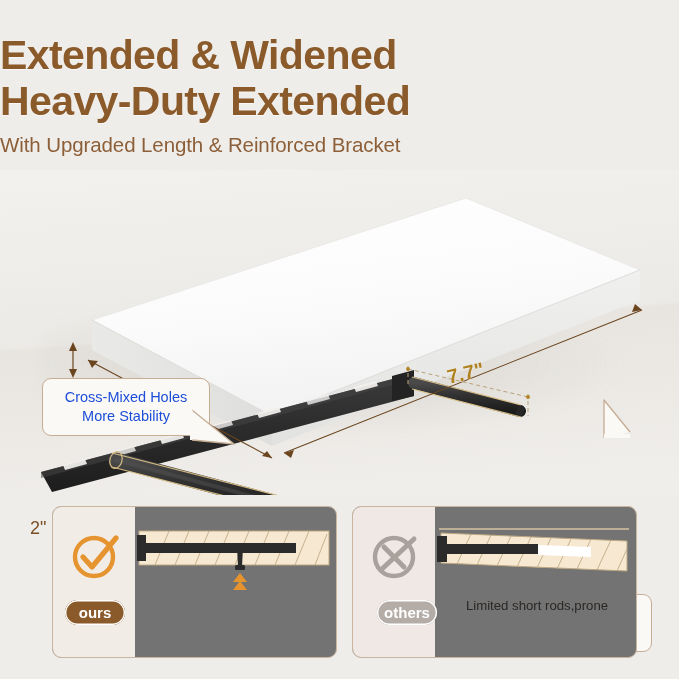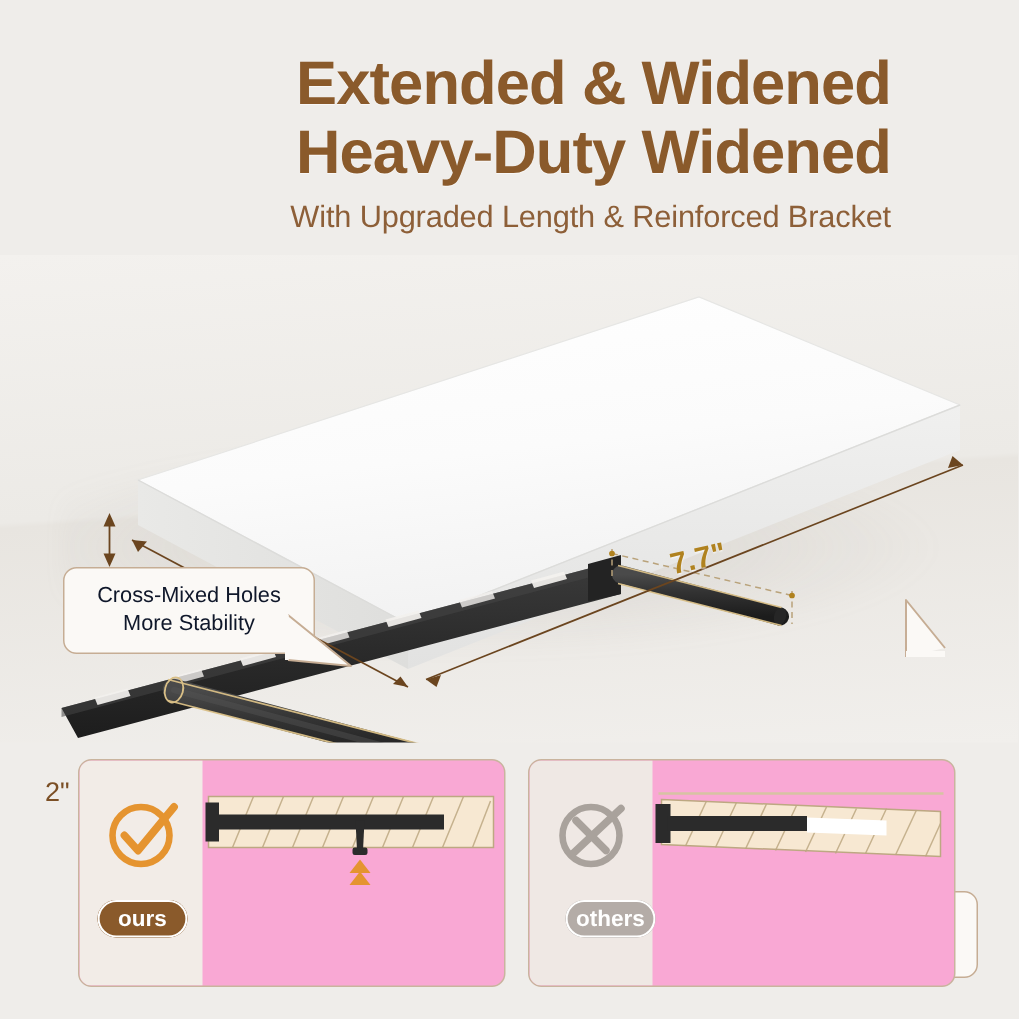--- a/index.html
+++ b/index.html
@@ -16,21 +16,21 @@
     font-family: "Liberation Sans", sans-serif;
     -webkit-font-smoothing: antialiased;
   }
 
   
   .header {
     position: absolute;
     left: 0;
     top: 32px;
     width: 594px;
-    text-align: right;
+    text-align: left;
   }
   .title-line {
     font-size: 41px;
     font-weight: bold;
     color: #8a5a2b;
     letter-spacing: -0.6px;
     line-height: 46px;
     text-shadow: 0 1px 0 rgba(255,255,255,0.55);
   }
   .subtitle {
@@ -66,21 +66,21 @@
 
   
   .board { position: absolute; left: 0; top: 0; width: 679px; height: 325px; }
 
   
   .callout {
     position: absolute;
     background: #fbf9f6;
     border: 1.3px solid #c6ad94;
     border-radius: 9px;
-    color: #0f172a;
+    color: #1d4ed8;
     font-size: 14.5px;
     line-height: 19px;
     text-align: center;
     padding: 9px 11px;
     box-sizing: border-box;
   }
   .callout-1 { left: 42px; top: 208px; width: 168px; }
   .callout-2 { left: 462px; top: 424px; width: 190px; }
 
   
@@ -110,21 +110,21 @@
     width: 679px;
     height: 165px;
   }
   .panel {
     position: absolute;
     top: 6px;
     width: 285px;
     height: 152px;
     border: 1.2px solid #c9b49e;
     border-radius: 9px;
-    background: #f9a8d4;
+    background: #737373;
     overflow: hidden;
     box-sizing: border-box;
   }
   .panel-left  { left: 52px; }
   .panel-right { left: 352px; }
   .panel-side {
     position: absolute;
     left: 0; top: 0;
     width: 82px;
     height: 100%;
@@ -165,21 +165,21 @@
 
   .nowrap { white-space: nowrap; }
 </style>
 </head>
 <body>
 
 <div id="page">
 
   <div class="header">
     <div class="title-line">Extended &amp; Widened</div>
-    <div class="title-line">Heavy-Duty Widened</div>
+    <div class="title-line">Heavy-Duty Extended</div>
     <div class="subtitle">With Upgraded Length &amp; Reinforced Bracket</div>
   </div>
 
   <div class="hero">
     <div class="hero-bg"></div>
     <div class="wall-shadow"></div>
 
     <svg class="board" viewBox="0 0 679 325">
       <defs>
         <linearGradient id="topFace" x1="0" y1="0" x2="0.3" y2="1">
@@ -372,17 +372,18 @@
           </g>
         </g>
 
         <rect x="6" y="25" width="10" height="26" fill="#2b2b2b"></rect>
         <rect x="14" y="33" width="93" height="10" fill="#2b2b2b"></rect>
 
         <polygon points="107,34 160,36 160,46 107,44" fill="#ffffff"></polygon>
       </svg>
 
       <div class="panel-caption">
+        <div>Limited short rods,prone</div>
       </div>
     </div>
 
   </div>
 </div>
 
 </body></html>

